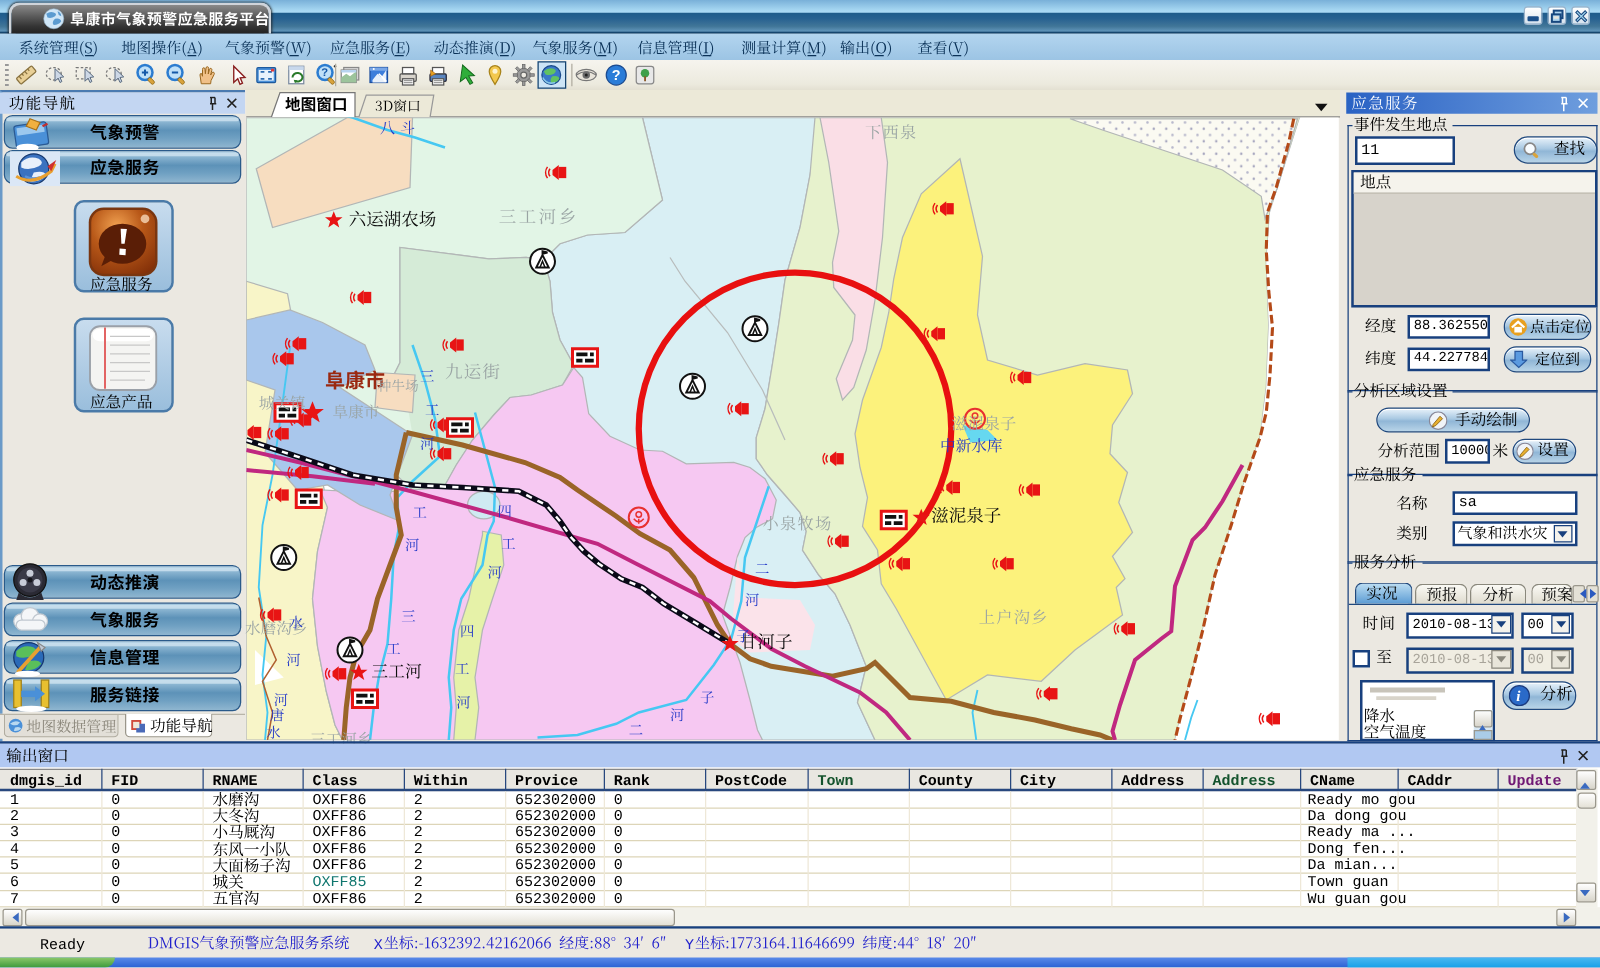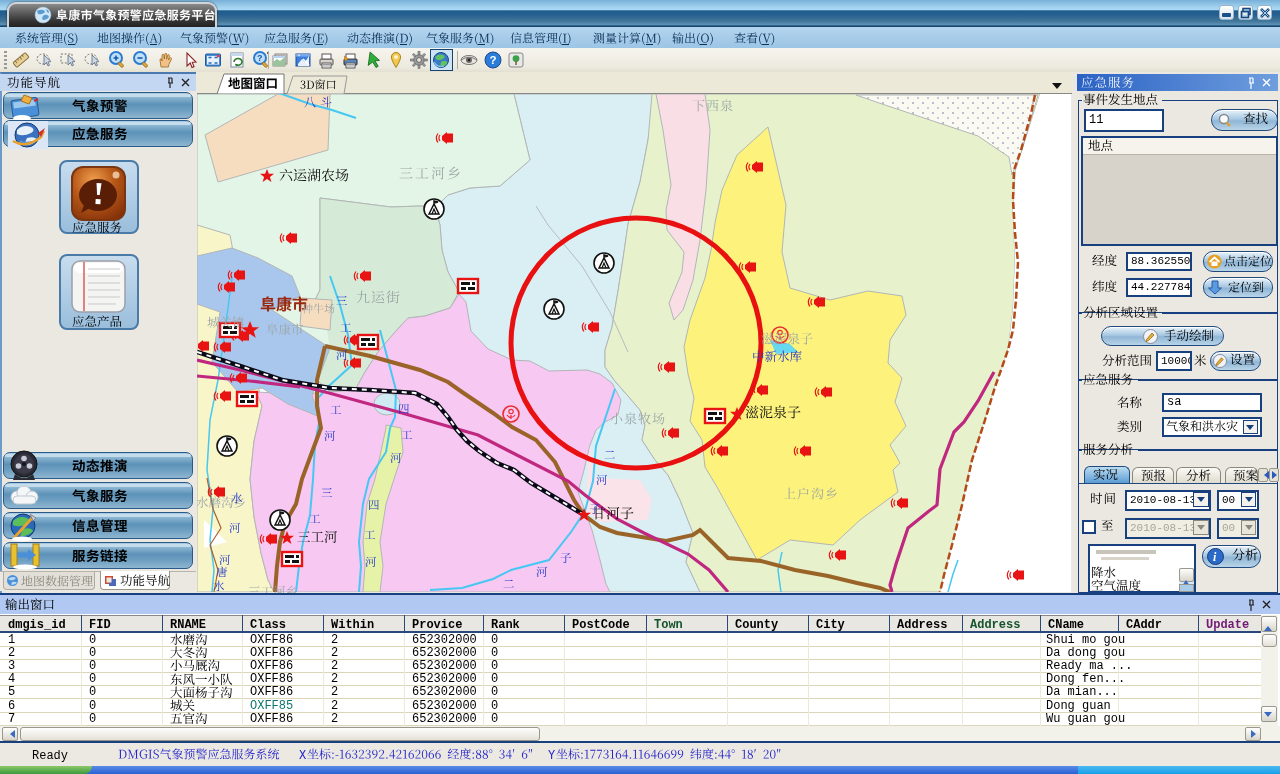--- a/index.html
+++ b/index.html
@@ -1415,21 +1415,21 @@
     <g fill="#000" transform="translate(0,11.00) scale(0.01250,-0.01250)">
       <use href="#g111" x="0"></use>
       <use href="#g114" x="1000"></use>
       <use href="#g105" x="2000"></use>
     </g>
   </svg>
 <div class="ab" style="left:250px;top:633px;font:12px 'Liberation Mono',monospace;color:#000">OXFF86</div>
 <div class="ab" style="left:331px;top:633px;font:12px 'Liberation Mono',monospace;color:#000">2</div>
 <div class="ab" style="left:412px;top:633px;font:12px 'Liberation Mono',monospace;color:#000">652302000</div>
 <div class="ab" style="left:491px;top:633px;font:12px 'Liberation Mono',monospace;color:#000">0</div>
-<div class="ab" style="left:1046px;top:633px;font:12px 'Liberation Mono',monospace;color:#000">Shui mo gou</div>
+<div class="ab" style="left:1046px;top:633px;font:12px 'Liberation Mono',monospace;color:#000">Ready mo gou</div>
 <div class="ab" style="left:0;top:659px;width:1261px;height:1px;background:#ddd5b8"></div>
 <div class="ab" style="left:8px;top:646px;font:12px 'Liberation Mono',monospace;color:#000">2</div>
 <div class="ab" style="left:89px;top:646px;font:12px 'Liberation Mono',monospace;color:#000">0</div>
 <svg class="t" style="left:170.0px;top:646.2px" width="40" height="16">
     <g fill="#000" transform="translate(0,11.00) scale(0.01250,-0.01250)">
       <use href="#g162" x="0"></use>
       <use href="#g163" x="1000"></use>
       <use href="#g105" x="2000"></use>
     </g>
   </svg>
@@ -1494,21 +1494,21 @@
 <svg class="t" style="left:170.0px;top:699.0px" width="27" height="16">
     <g fill="#000" transform="translate(0,11.00) scale(0.01250,-0.01250)">
       <use href="#g93" x="0"></use>
       <use href="#g94" x="1000"></use>
     </g>
   </svg>
 <div class="ab" style="left:250px;top:699px;font:12px 'Liberation Mono',monospace;color:#0f766e">OXFF85</div>
 <div class="ab" style="left:331px;top:699px;font:12px 'Liberation Mono',monospace;color:#000">2</div>
 <div class="ab" style="left:412px;top:699px;font:12px 'Liberation Mono',monospace;color:#000">652302000</div>
 <div class="ab" style="left:491px;top:699px;font:12px 'Liberation Mono',monospace;color:#000">0</div>
-<div class="ab" style="left:1046px;top:699px;font:12px 'Liberation Mono',monospace;color:#000">Dong guan</div>
+<div class="ab" style="left:1046px;top:699px;font:12px 'Liberation Mono',monospace;color:#000">Town guan</div>
 <div class="ab" style="left:0;top:725px;width:1261px;height:1px;background:#ddd5b8"></div>
 <div class="ab" style="left:8px;top:712px;font:12px 'Liberation Mono',monospace;color:#000">7</div>
 <div class="ab" style="left:89px;top:712px;font:12px 'Liberation Mono',monospace;color:#000">0</div>
 <svg class="t" style="left:170.0px;top:712.2px" width="40" height="16">
     <g fill="#000" transform="translate(0,11.00) scale(0.01250,-0.01250)">
       <use href="#g172" x="0"></use>
       <use href="#g173" x="1000"></use>
       <use href="#g105" x="2000"></use>
     </g>
   </svg>

